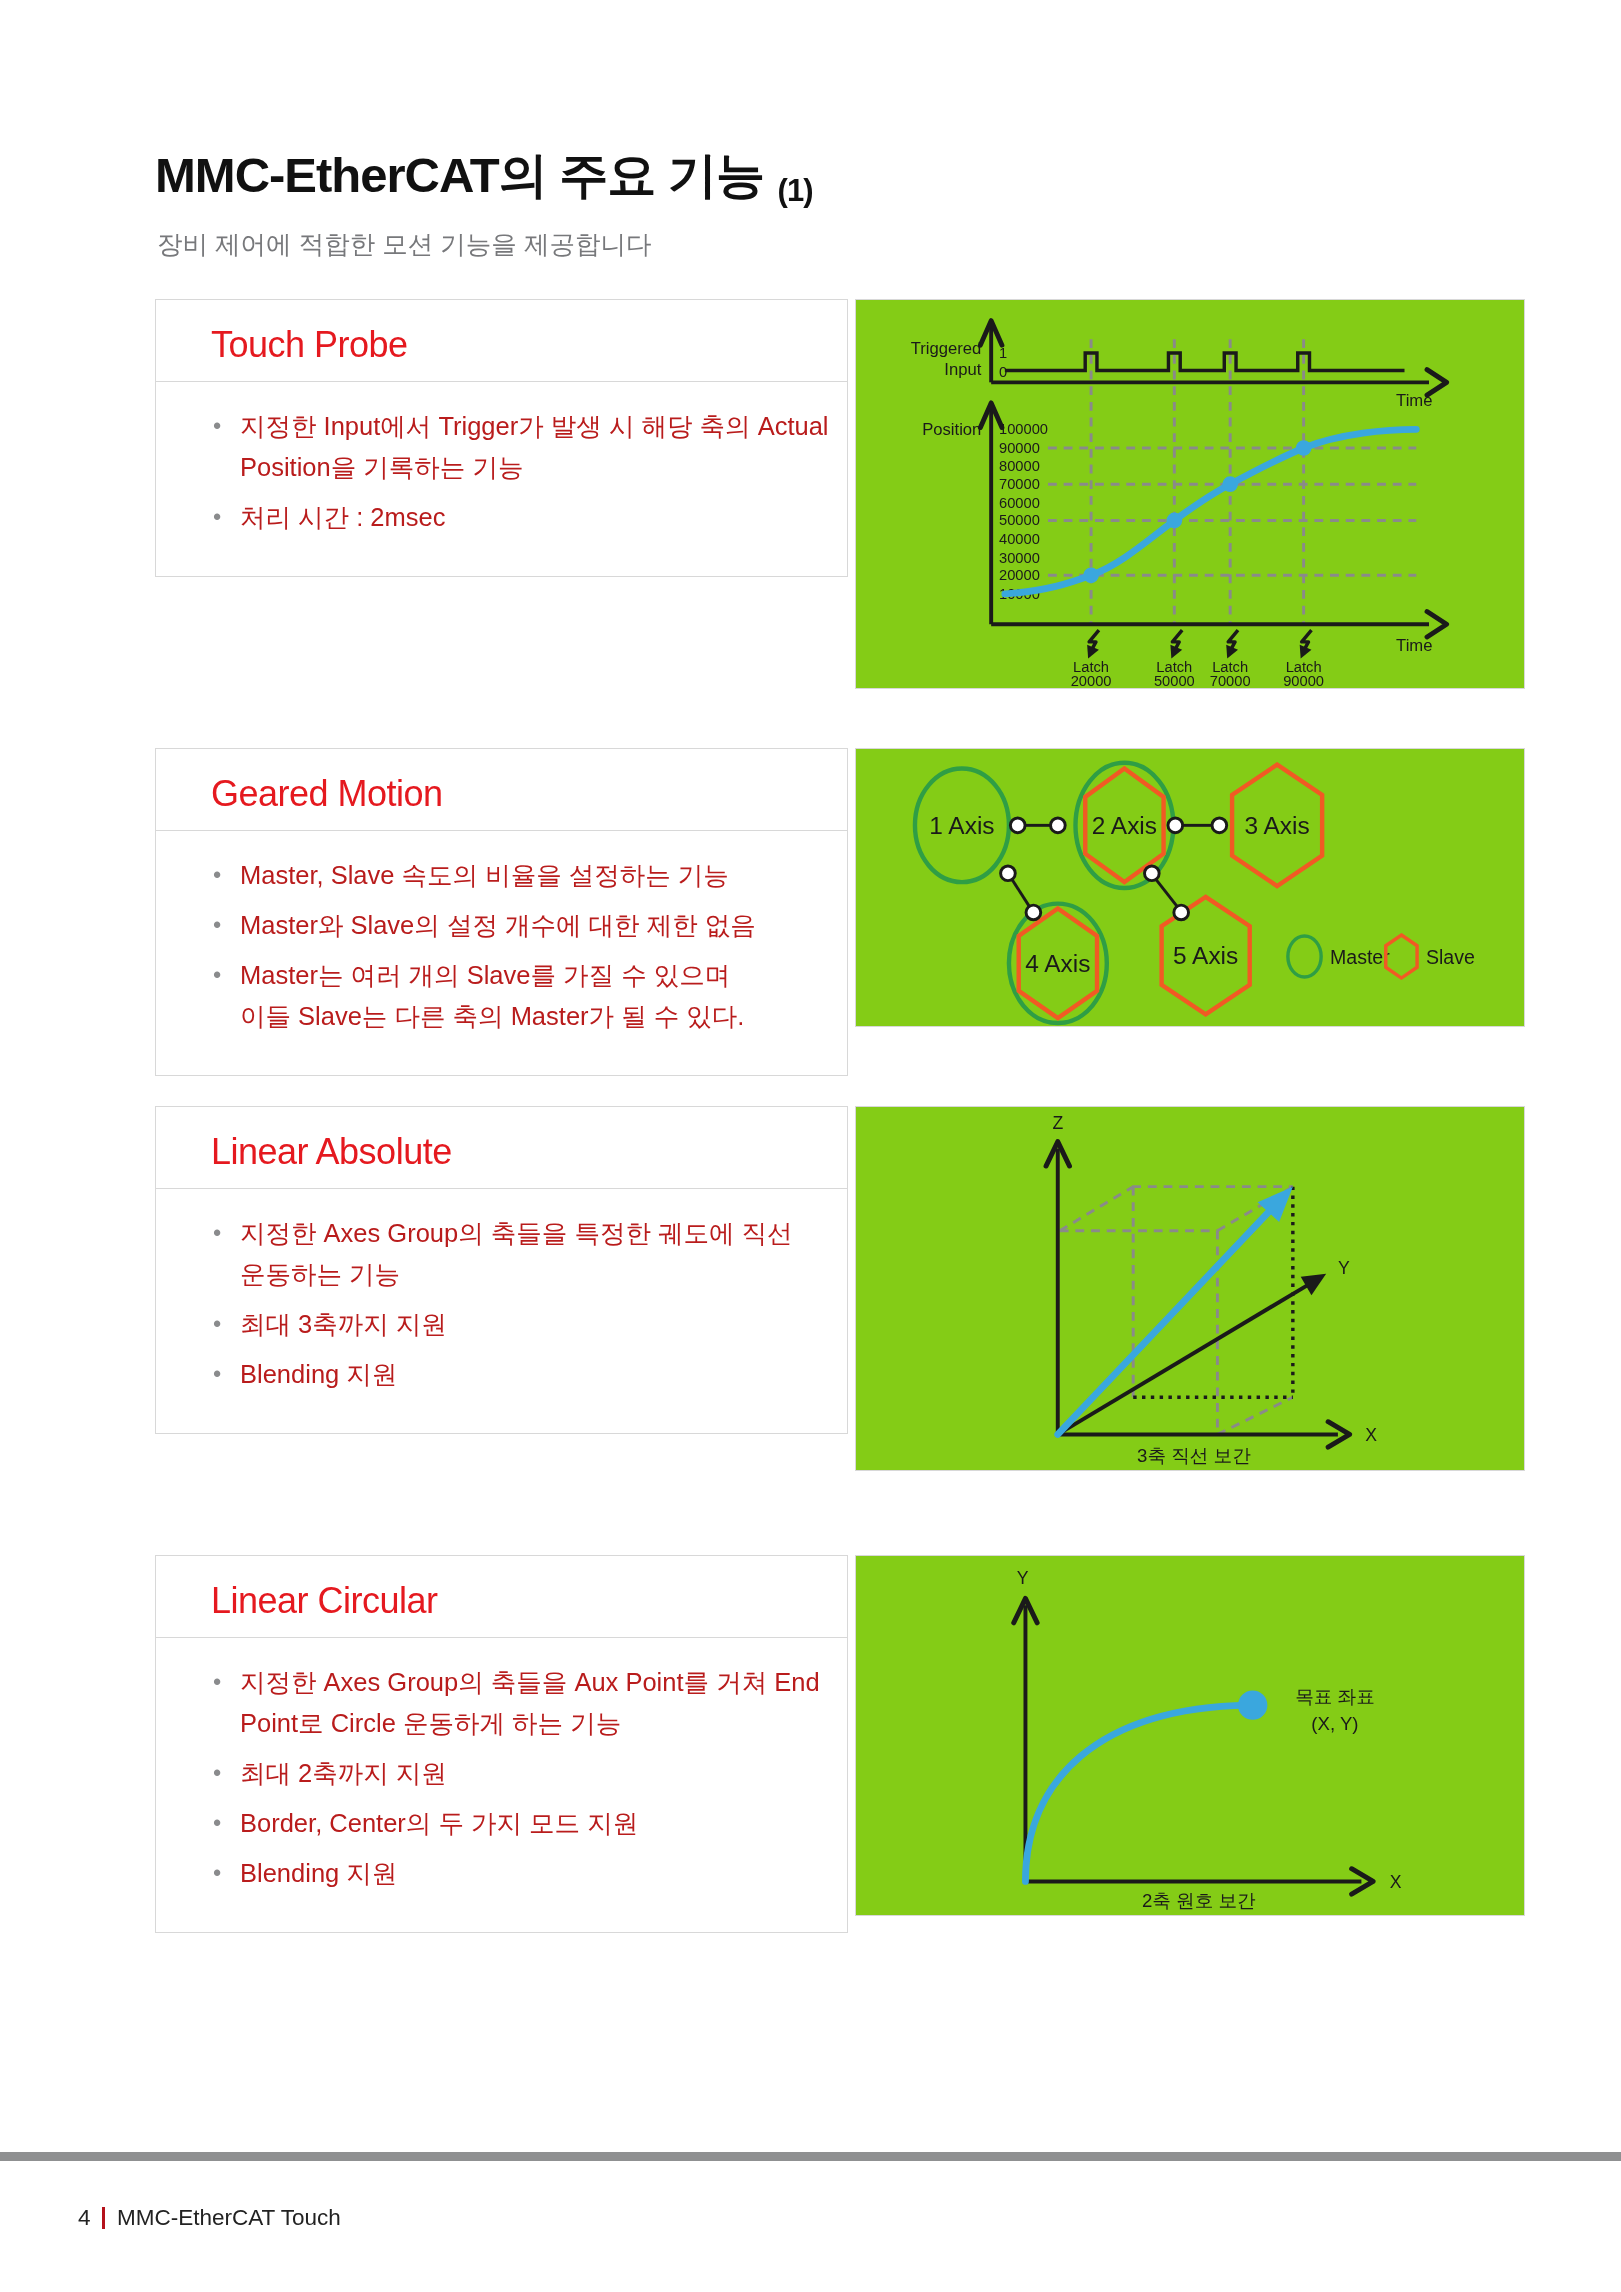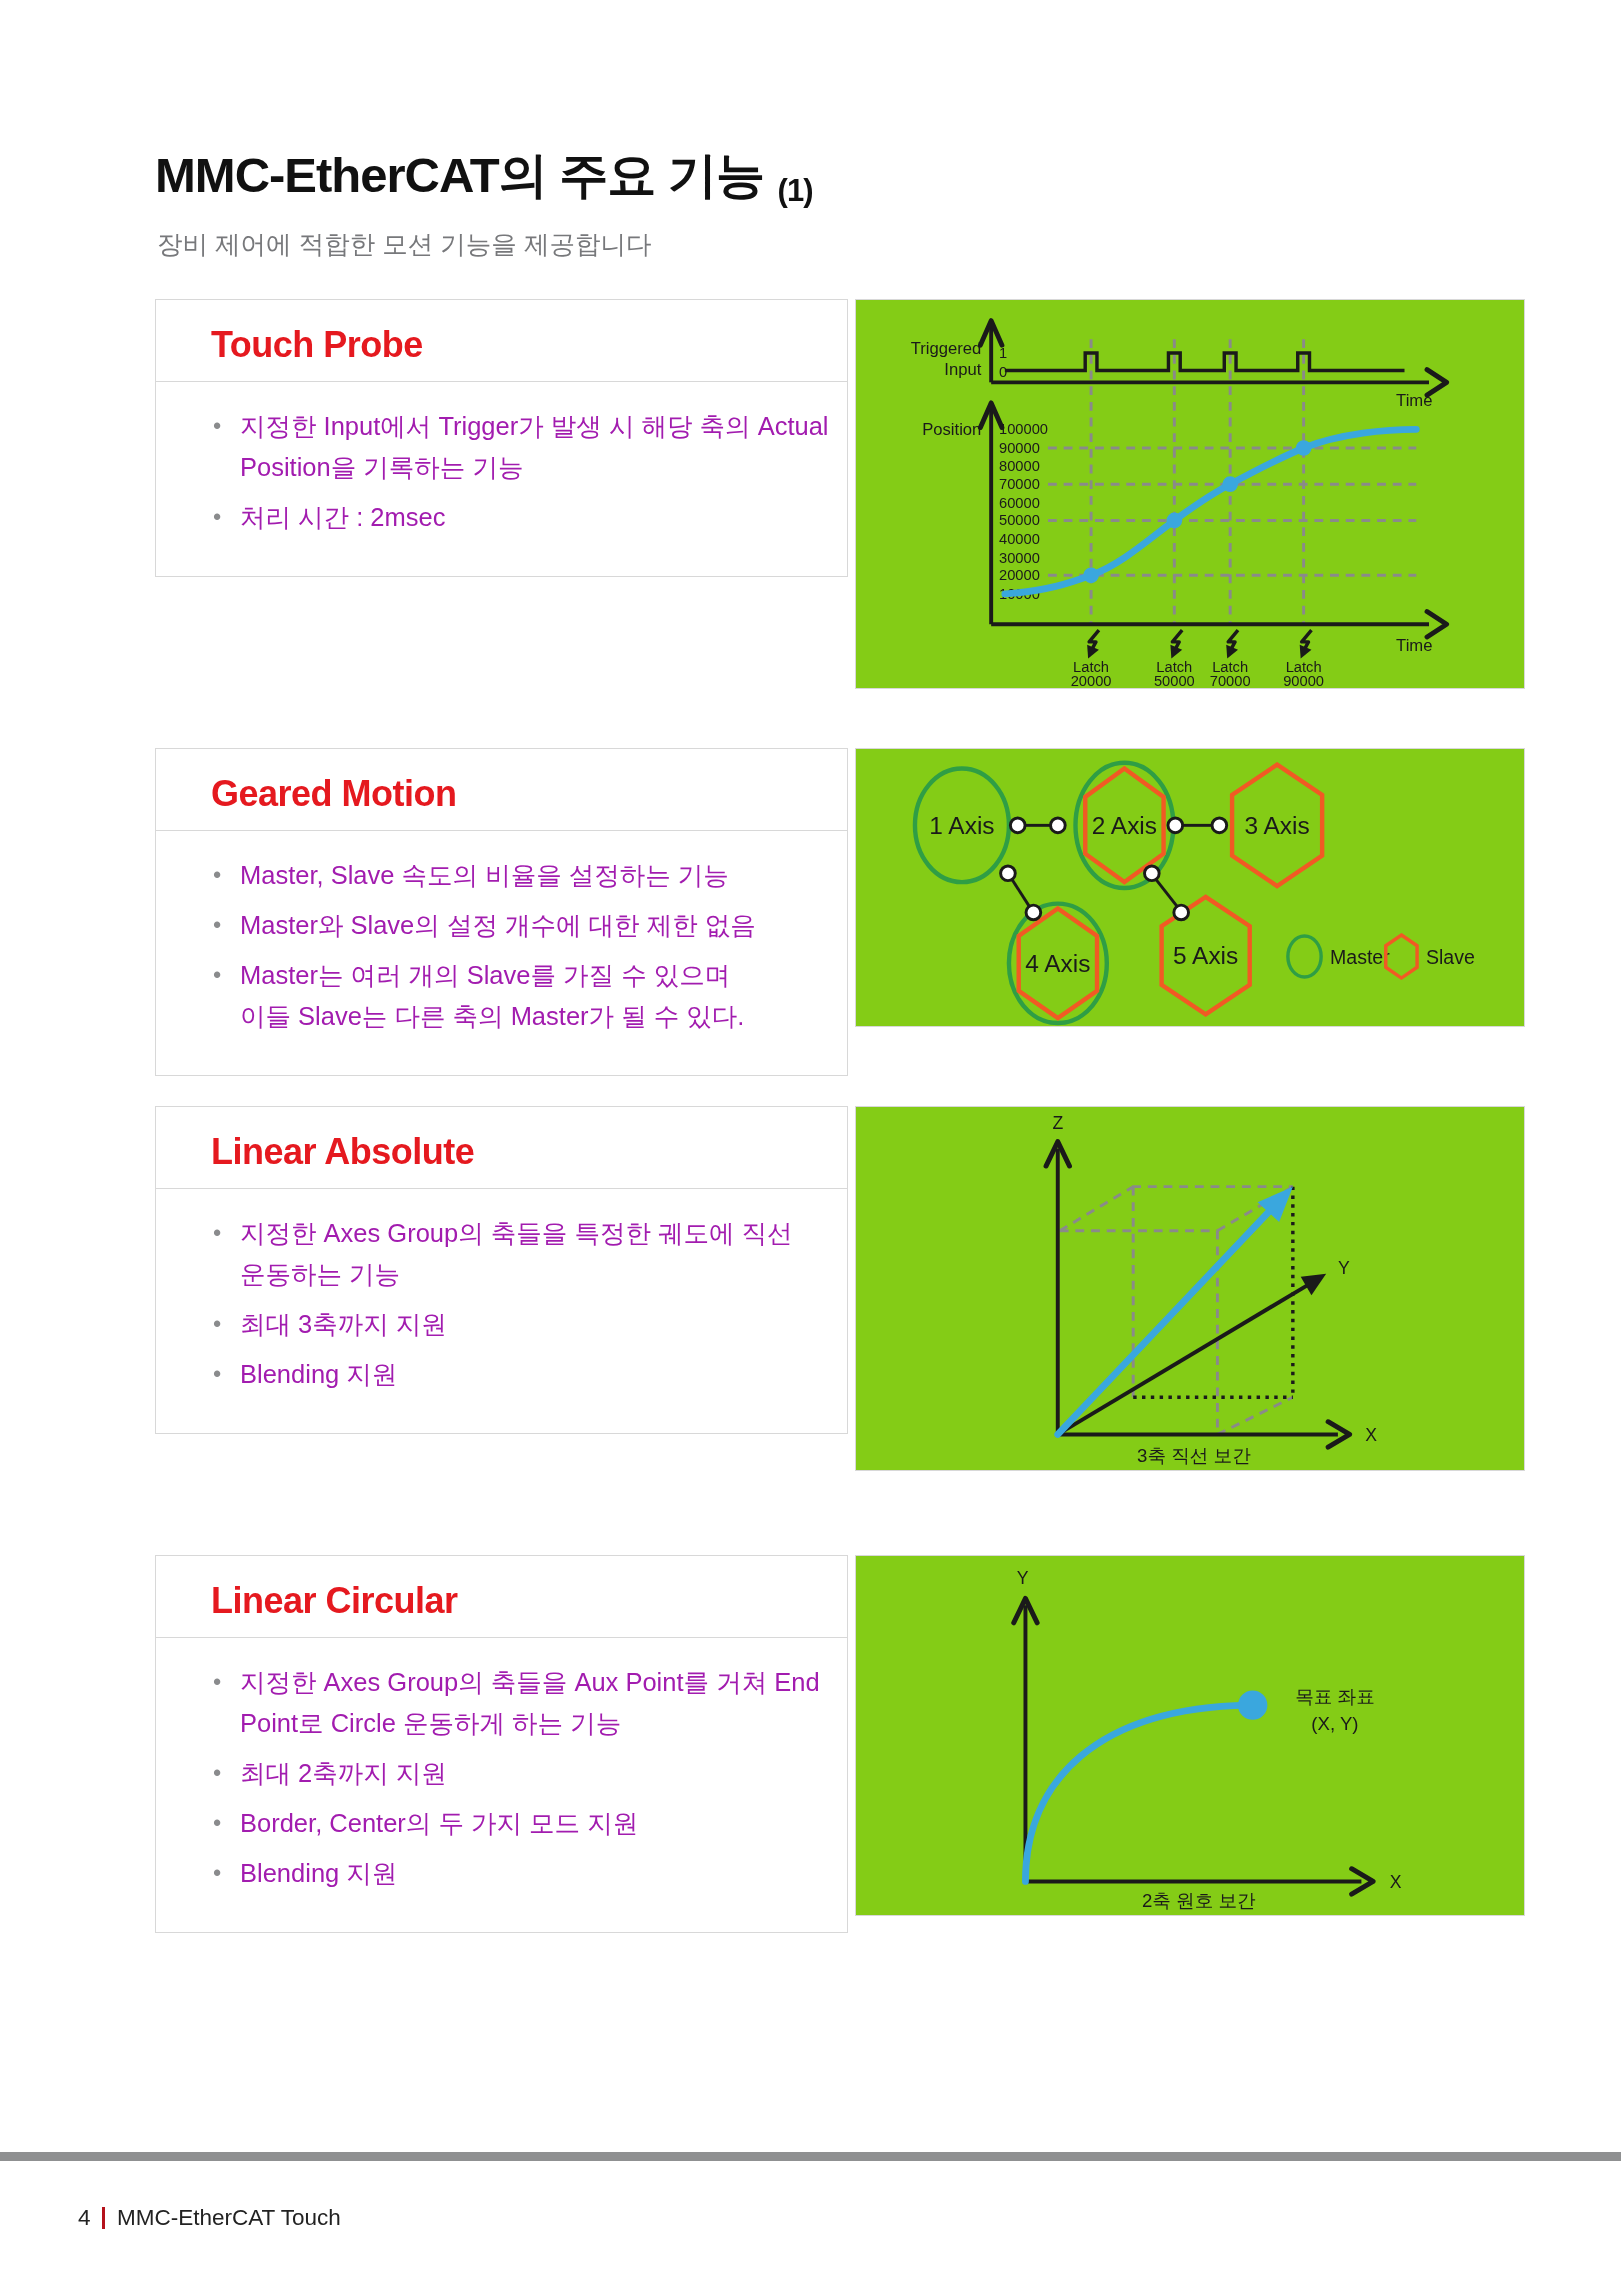--- a/index.html
+++ b/index.html
@@ -18,26 +18,26 @@
   .feature-row{position:absolute;left:155px;width:1370px;}
   .row-1{top:299px;}
   .row-2{top:748px;}
   .row-3{top:1106px;}
   .row-4{top:1555px;}
   .card-text{
     position:absolute;left:0;top:0;width:693px;background:#fff;
     border:1px solid #d8d8d8;box-sizing:border-box;
   }
   .card-heading{
-    padding:23.5px 29px 15.7px 55px;font-size:36px;font-weight:bold;color:#e5191f;
+    padding:23.5px 29px 15.7px 55px;font-size:36px;font-weight:normal;color:#e5191f;
     border-bottom:1px solid #d8d8d8;letter-spacing:-0.5px;
   }
   .card-bullets{padding:23.5px 21.6px 29px 55px;margin:0;list-style:none;}
   .card-bullets li{
-    position:relative;padding-left:29px;font-size:25.5px;color:#a21caf;
+    position:relative;padding-left:29px;font-size:25.5px;color:#b91c1c;
     line-height:1.62;margin-bottom:8.8px;
   }
   .card-bullets li::before{
     content:"\2022";position:absolute;left:2px;top:1px;color:#8a8b8d;font-size:23.5px;
   }
   .bullet-line{white-space:nowrap;}
   .card-diagram{
     position:absolute;left:700px;top:0;width:670px;background:#84cc16;
     border:1px solid #d8d8d8;box-sizing:border-box;
   }

